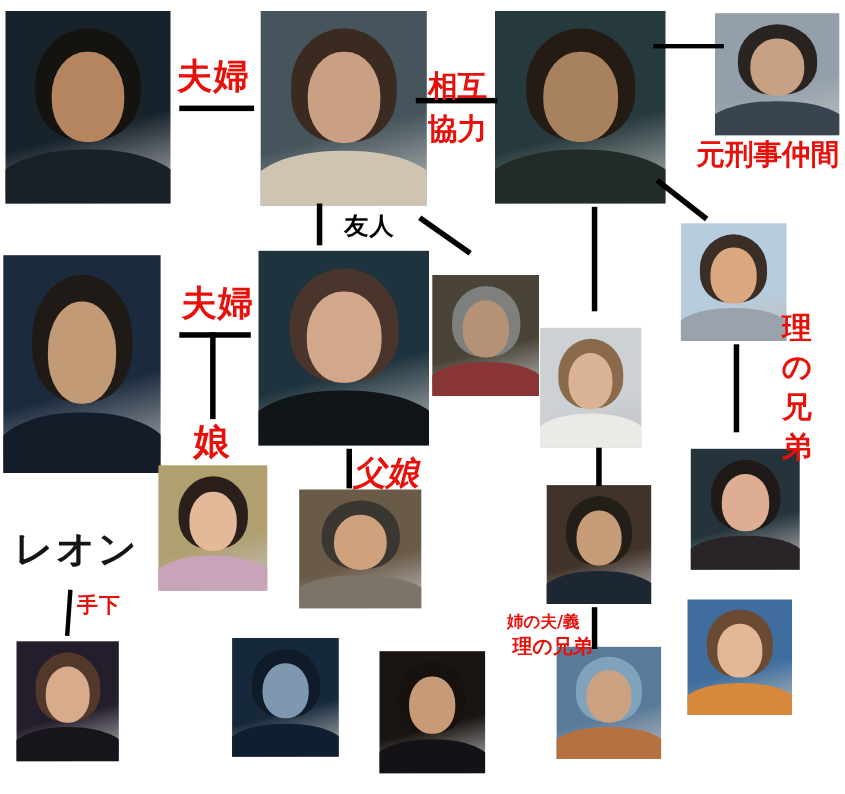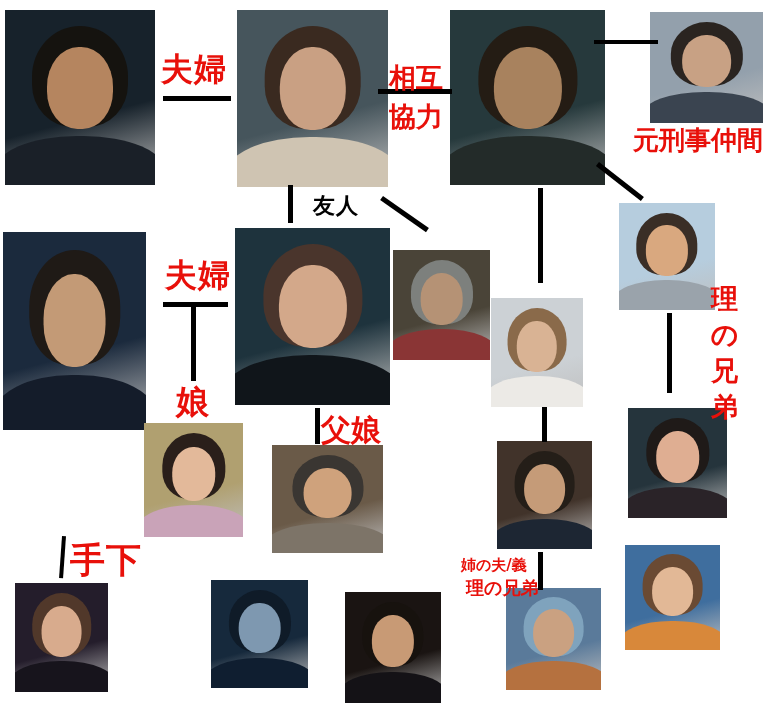--- a/index.html
+++ b/index.html
@@ -29,21 +29,21 @@
   .l-mutual2{left:389px;top:99px;font-size:27px;letter-spacing:0;}
   .l-exdet1{left:615px;top:123px;font-size:26px;letter-spacing:0;}
   .l-exdet2{left:626px;top:161px;font-size:27px;letter-spacing:0;}
   .l-friend{left:313px;top:191px;font-size:22px;}
   .l-couple-left{left:165px;top:254px;font-size:32px;}
   .l-brothers{left:546px;top:196px;font-size:32px;width:38px;line-height:47px;}
   .l-labor{left:709px;top:281px;font-size:27px;width:31px;line-height:36px;letter-spacing:0;}
   .l-daughter{left:176px;top:380px;font-size:33px;}
   .l-father-daughter{left:321px;top:410px;font-size:30px;letter-spacing:0;}
   .l-leon{left:13px;top:476px;font-size:35px;letter-spacing:2px;}
-  .l-underling{left:70px;top:537px;font-size:35px;}
+  .l-underling{left:70px;top:537px;font-size:19px;}
   .l-bil1{left:461px;top:556px;font-size:15px;letter-spacing:0;}
   .l-bil2{left:466px;top:576px;font-size:18px;letter-spacing:0;}
   .l-teyon{left:464px;top:692px;font-size:22px;letter-spacing:0;}
 </style>
 </head>
 <body>
 
 <div id="stage" style="background: rgb(255, 255, 255);">
 
   <div class="photo" style="left: 5px; top: 10px; width: 150px; height: 175px; background: linear-gradient(165deg, rgb(23, 34, 43) 60%, rgba(0, 0, 0, 0.25));">
@@ -153,18 +153,19 @@
   <div class="conn diag" style="left: 62px; top: 536px; width: 4px; height: 42px; transform: rotate(4deg); background: rgb(0, 0, 0);"></div>
 
   <div class="lbl lbl-red l-couple-top" style="color: rgb(232, 16, 10);">夫婦</div>
   <div class="lbl lbl-red l-mutual1" style="color: rgb(232, 16, 10);">相互</div>
   <div class="lbl lbl-red l-mutual2" style="color: rgb(232, 16, 10);">協力</div>
   <div class="lbl lbl-red l-exdet1" style="color: rgb(232, 16, 10); margin-left: 18px;">元刑事仲間</div>
   <div class="lbl lbl-red l-friend" style="color: #000000;">友人</div>
   <div class="lbl lbl-red l-couple-left" style="color: rgb(232, 16, 10);">夫婦</div>
   <div class="lbl lbl-red vtext l-labor" style="color: rgb(232, 16, 10);">理の兄弟</div>
   <div class="lbl lbl-red l-daughter" style="color: rgb(232, 16, 10);">娘</div>
-  <div class="lbl lbl-red l-father-daughter" style="color: rgb(232, 16, 10);">父娘</div>
+  <div class="lbl lbl-red l-father-daughter" style="color: rgb(232, 16, 10); font-style: italic;">父娘</div>
+  <div class="lbl lbl-black l-leon" style="color: rgb(20, 20, 20);">レオン</div>
   <div class="lbl lbl-red l-underling" style="color: rgb(232, 16, 10);">手下</div>
   <div class="lbl lbl-red l-bil1" style="color: rgb(232, 16, 10);">姉の夫/義</div>
   <div class="lbl lbl-red l-bil2" style="color: rgb(232, 16, 10);">理の兄弟</div>
 
 </div>
 
 </body></html>

